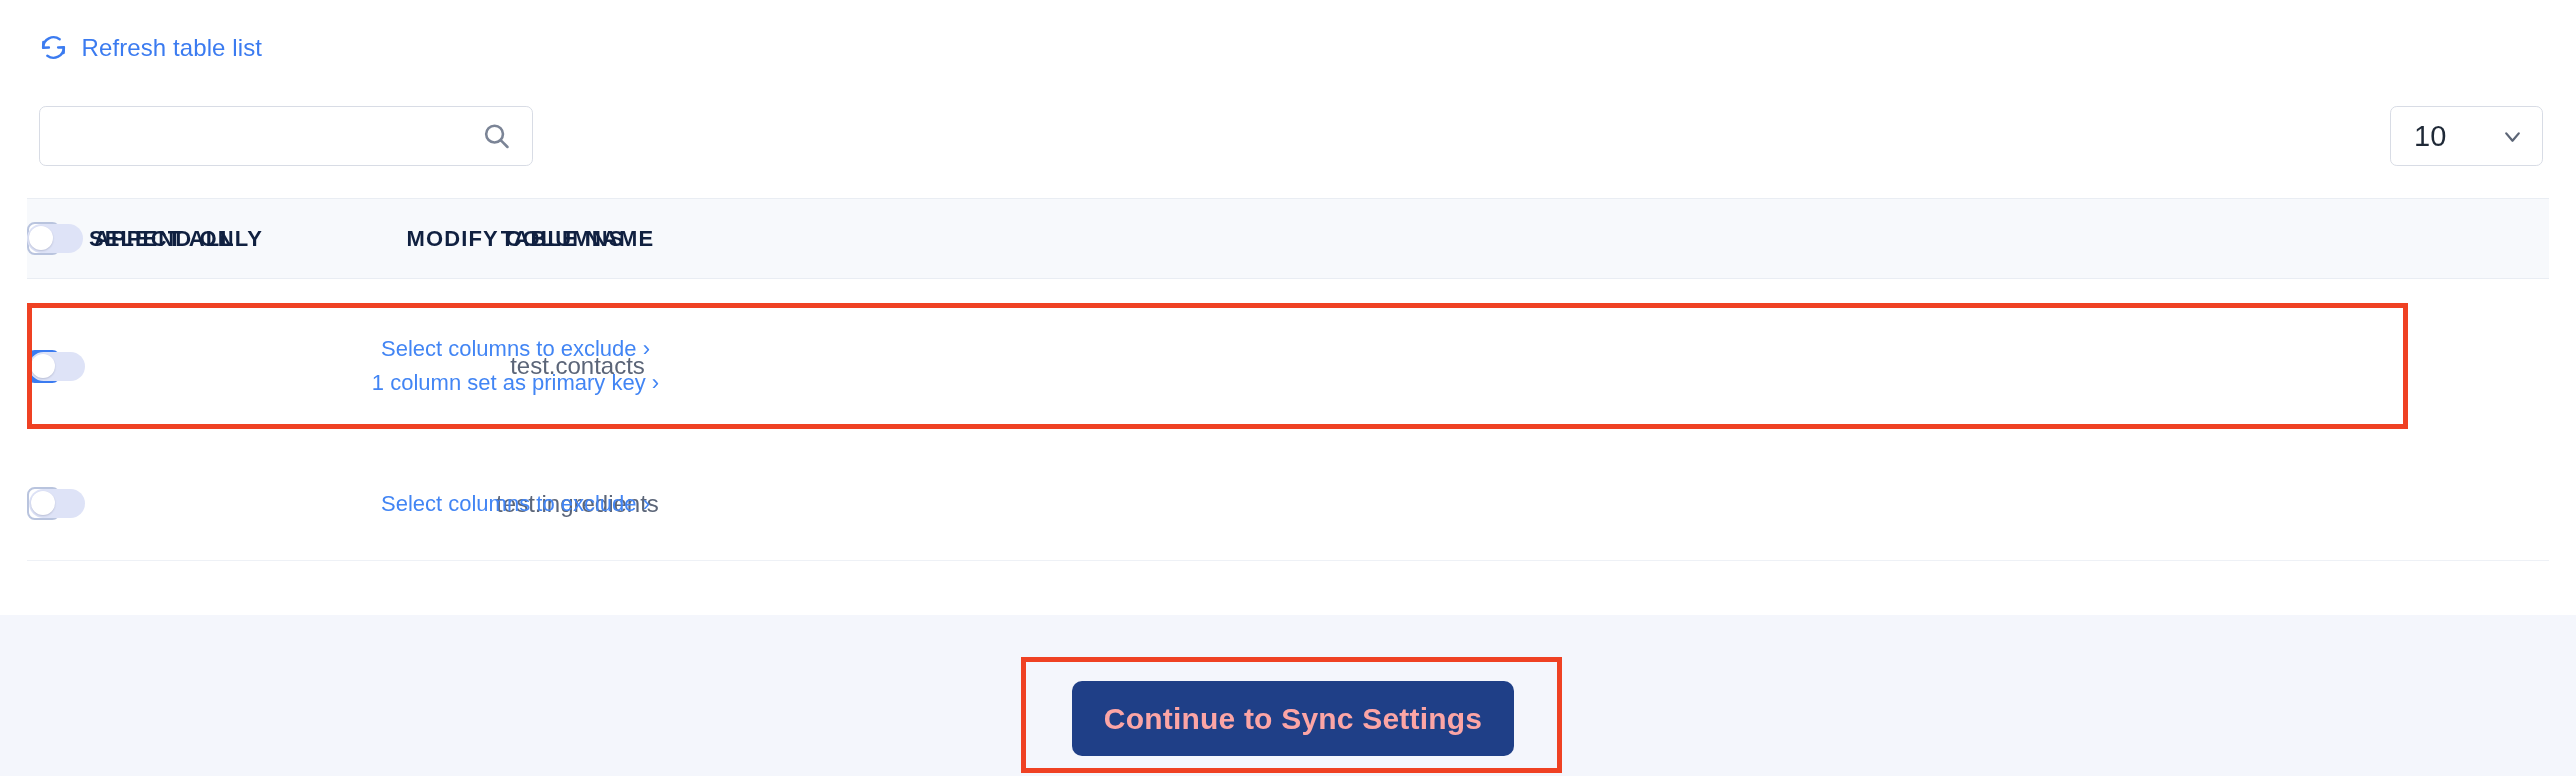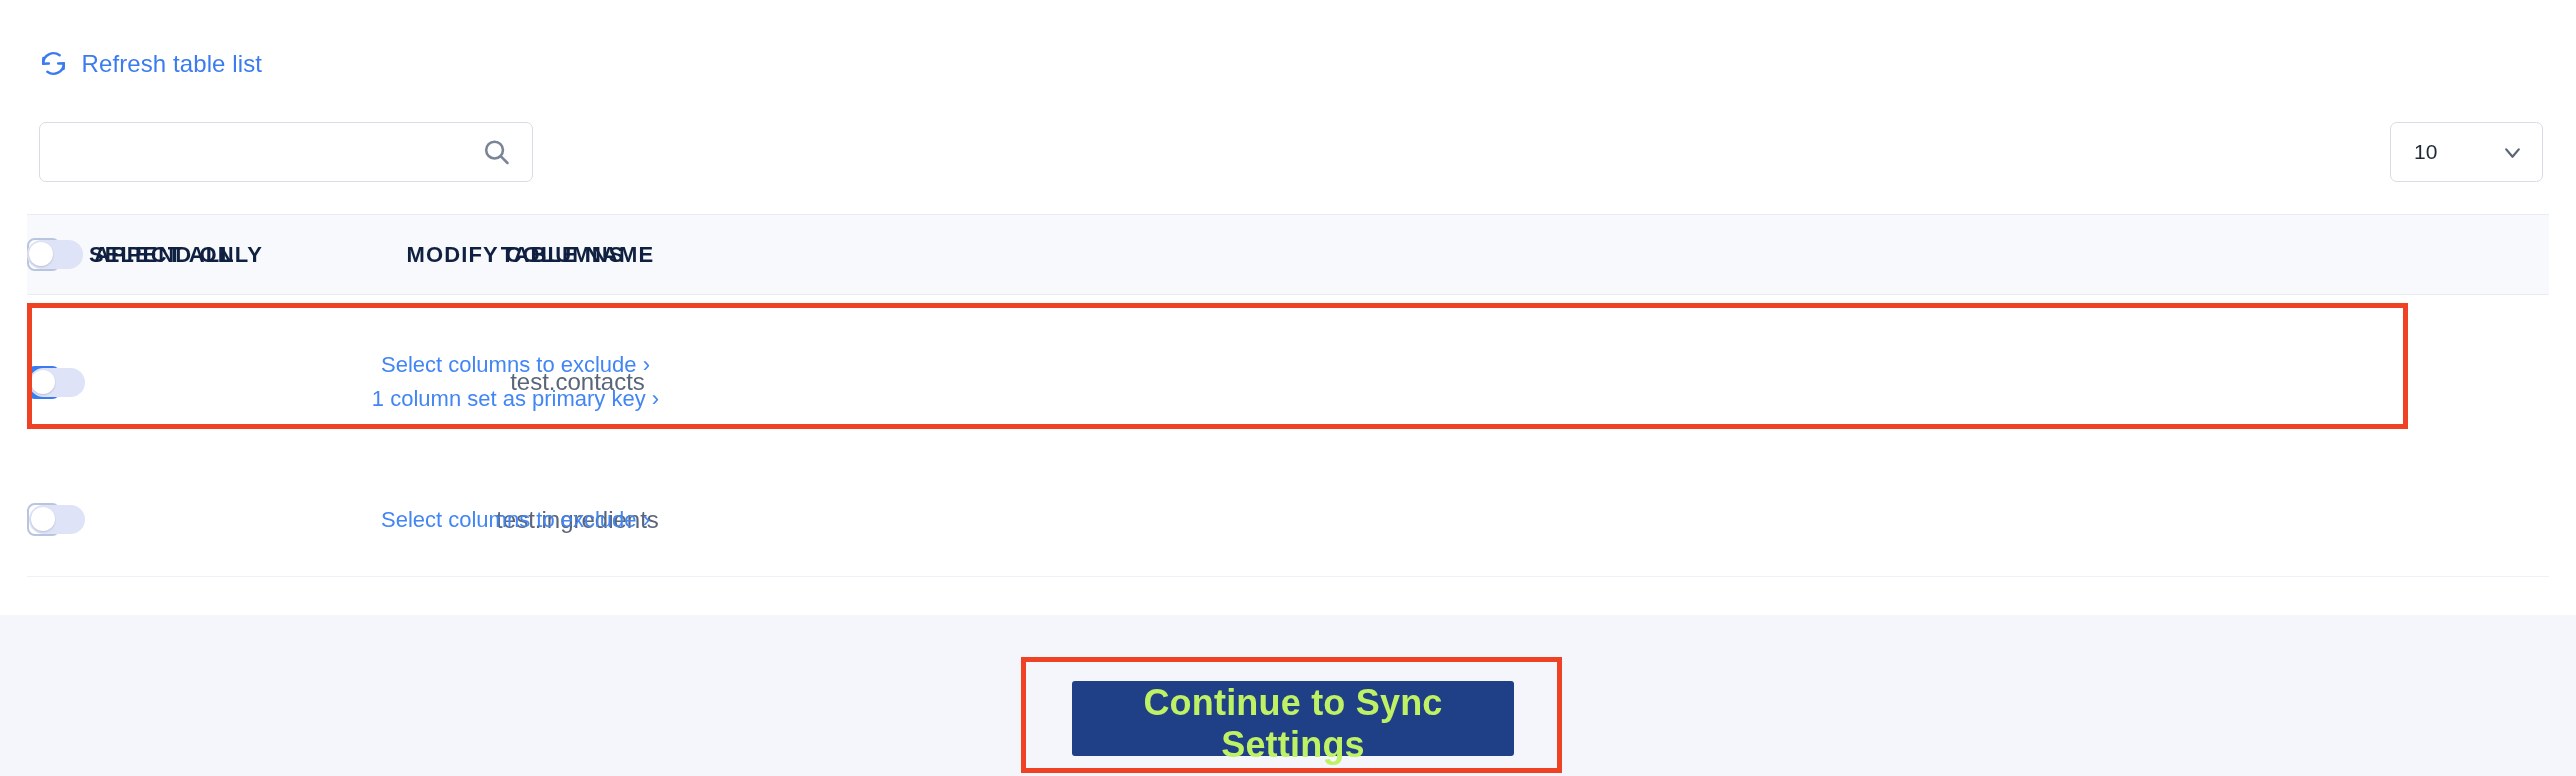--- a/index.html
+++ b/index.html
@@ -19,21 +19,21 @@
     position: relative;
     width: 2576px;
     height: 776px;
     background: #ffffff;
   }
 
   
   .card {
     position: absolute;
     left: 0;
-    top: 16px;
+    top: 0;
     width: 2572px;
     height: 615px;
     background: #ffffff;
     border-bottom-left-radius: 9.7px;
     border-bottom-right-radius: 9.7px;
     box-sizing: border-box;
   }
 
   
   .refresh-row {
@@ -102,21 +102,21 @@
     border-radius: 6.8px;
     background: #ffffff;
     display: flex;
     align-items: center;
     justify-content: space-between;
     padding: 0 17.4px 0 23px;
     box-sizing: border-box;
     cursor: pointer;
   }
   .pagesize-value {
-    font-size: 21px;
+    font-size: 29px;
     color: #1f2937;
   }
   .chev-icon {
     width: 25px;
     height: 25px;
     color: #5c6576;
   }
 
   
   .thead {
@@ -234,23 +234,23 @@
     background: #f4f6fc;
   }
   .cta {
     position: absolute;
     left: 1072px;
     top: 681px;
     width: 442px;
     height: 75px;
     background: #1f3f87;
     border: none;
-    border-radius: 3px;
-    color: #bef264;
-    font-size: 36px;
+    border-radius: 10px;
+    color: #fca5a5;
+    font-size: 30px;
     font-weight: bold;
     font-family: "Liberation Sans", sans-serif;
     cursor: pointer;
     letter-spacing: 0.2px;
   }
 
   
   .annot {
     position: absolute;
     border: 5.8px solid #ef4123;

